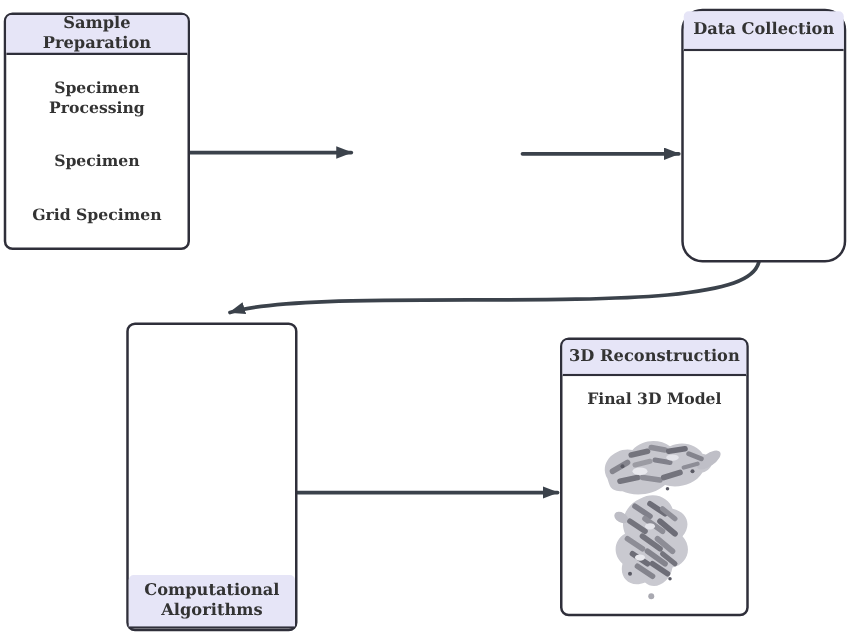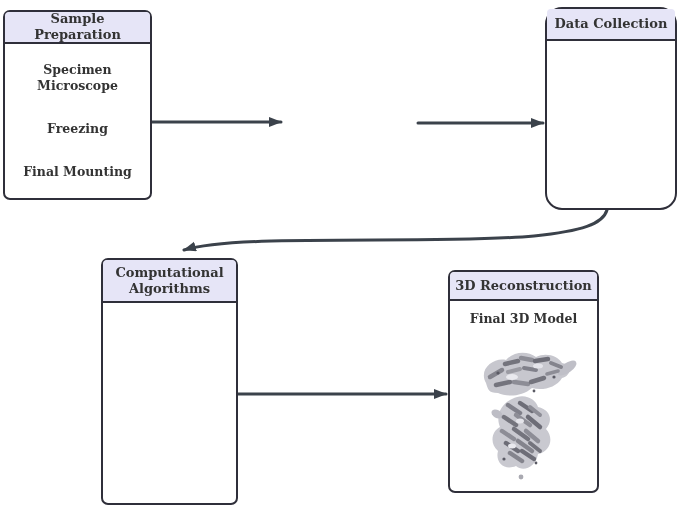--- a/index.html
+++ b/index.html
@@ -34,21 +34,21 @@
   .node-item{
     font-size:12.5px;font-weight:bold;color:var(--text);
     text-align:center;line-height:1.3;
   }
   #node-sample{left:3px;top:10px;width:149px;height:190px;}
   #node-sample .node-header{height:32px;}
   #node-microscope{left:283px;top:5px;width:135px;height:202px;}
   #node-microscope .node-header{height:43px;}
   #node-data{left:545px;top:7px;width:132px;height:203px;border-radius:17px;}
   #node-data .node-header{height:32px;}
-  #node-comp{left:101px;top:258px;width:137px;height:247px;}
+  #node-comp{left:101px;top:258px;width:137px;height:247px;justify-content:flex-end;}
   #node-comp .node-header{height:43px;}
   #node-recon{left:448px;top:270px;width:151px;height:223px;}
   #node-recon .node-header{height:29px;}
   #node-recon .node-body{justify-content:flex-start;padding-top:10px;gap:18px;}
   .density{margin-top:2px;}
 </style>
 </head>
 <body>
 
 <div class="canvas">
@@ -61,23 +61,23 @@
     </defs>
     <path class="edge" d="M152,122 L281,122" marker-end="url(#arrow)"></path>
     <path class="edge" d="M418,123 L543,123" marker-end="url(#arrow)"></path>
     <path class="edge" d="M607,210 C603,224 582,231 534,236 C434,245 240,233 184,250" marker-end="url(#arrow)"></path>
     <path class="edge" d="M238,394 L446,394" marker-end="url(#arrow)"></path>
   </svg>
 
   <div class="node" id="node-sample">
     <div class="node-header">Sample Preparation</div>
     <div class="node-body">
-      <div class="node-item">Specimen Microscope</div>
-      <div class="node-item">Freezing</div>
-      <div class="node-item">Final Mounting</div>
+      <div class="node-item">Specimen Processing</div>
+      <div class="node-item">Specimen</div>
+      <div class="node-item">Grid Specimen</div>
     </div>
   </div>
 
 
   <div class="node" id="node-data">
     <div class="node-header">Data Collection</div>
   </div>
 
   <div class="node" id="node-comp">
     <div class="node-header">Computational Algorithms</div>

